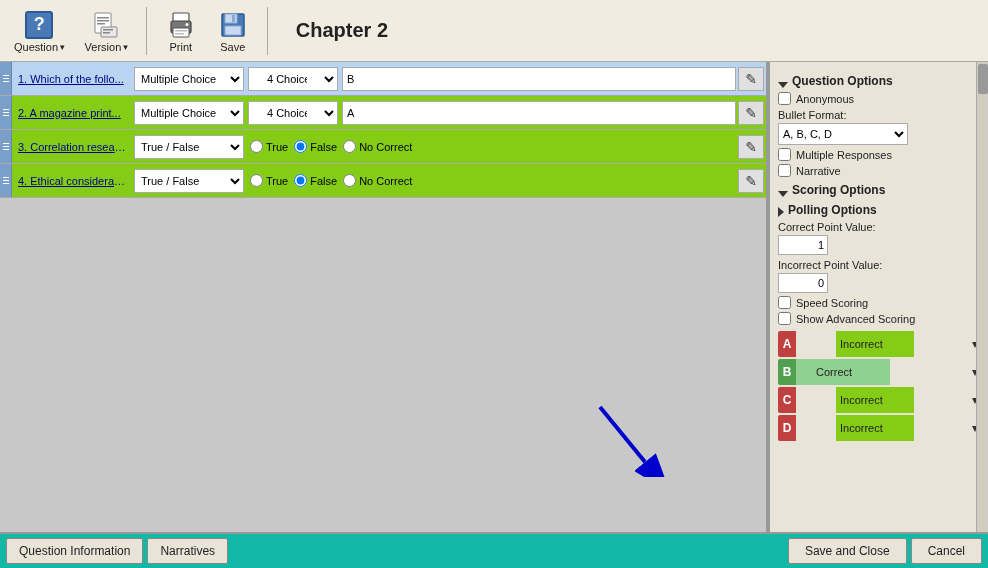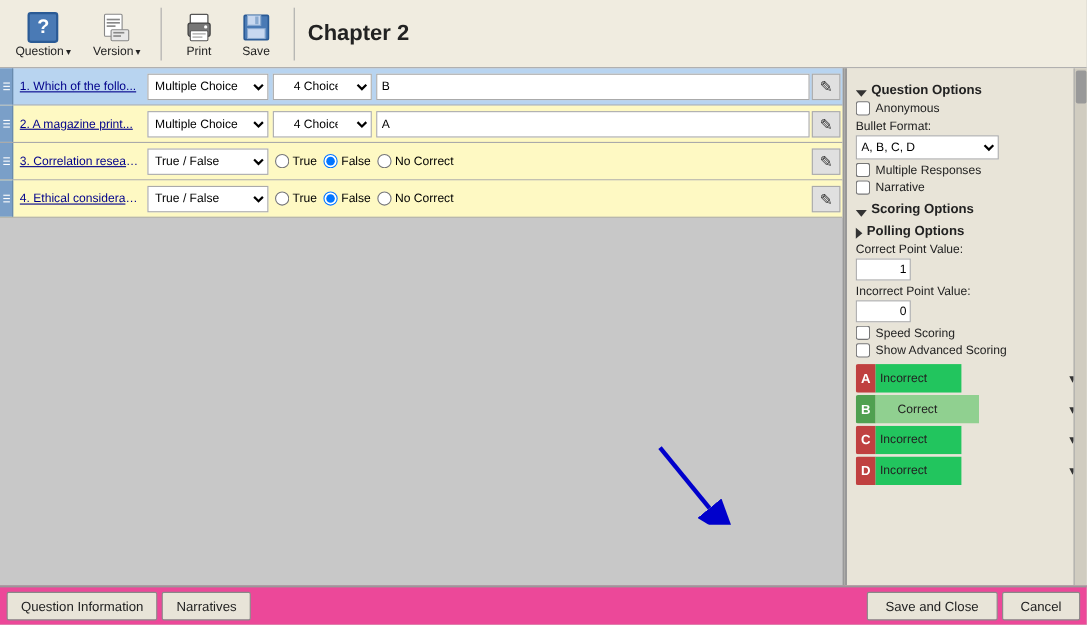--- a/index.html
+++ b/index.html
@@ -41,41 +41,41 @@
     .toolbar-separator {
       width: 1px;
       height: 48px;
       background: #aaa;
       margin: 0 4px;
     }
     .chapter-title {
       font-size: 20px;
       font-weight: bold;
       color: #222;
-      margin-left: 0;
+      margin-left: 16px;
     }
 
     
     #main {
       display: flex;
       height: calc(568px - 62px - 36px);
     }
 
     
     #question-list {
       flex: 1;
       background: #c8c8c8;
       overflow-y: auto;
       border-right: 2px solid #999;
     }
     .q-row {
       display: flex;
       align-items: center;
       border-bottom: 1px solid #aaa;
-      background: #fef9c3;
+      background: #84cc16;
       min-height: 34px;
     }
     .q-row.selected {
       background: #b8d4f0;
     }
     .q-handle {
       width: 12px;
       background: #7a9fc8;
       align-self: stretch;
       display: flex;
@@ -256,42 +256,42 @@
       height: 26px;
       font-size: 11px;
       border: none;
       padding: 0 4px;
       cursor: pointer;
       appearance: none;
       -webkit-appearance: none;
       padding-right: 20px;
       position: relative;
     }
-    .answer-opt-select.incorrect-sel { background: #22c55e; color: #222; }
+    .answer-opt-select.incorrect-sel { background: #84cc16; color: #222; margin-left: 40px; }
     .answer-opt-select.correct-sel { background: #90d090; color: #222; padding-left: 20px; }
     .answer-opt-wrapper {
       position: relative;
       flex: 1;
       height: 26px;
     }
     .answer-opt-wrapper::after {
       content: '▾';
       position: absolute;
       right: 4px;
       top: 50%;
       transform: translateY(-50%);
       pointer-events: none;
       font-size: 12px;
       color: #333;
     }
 
     
     #bottom-bar {
       height: 36px;
-      background: #ec4899;
+      background: #14b8a6;
       border-top: 2px solid #999;
       display: flex;
       align-items: center;
       padding: 15px 6px;
       gap: 4px;
     }
     .bottom-btn {
       height: 26px;
       background: #e8e4d8;
       border: 1px solid #888;

